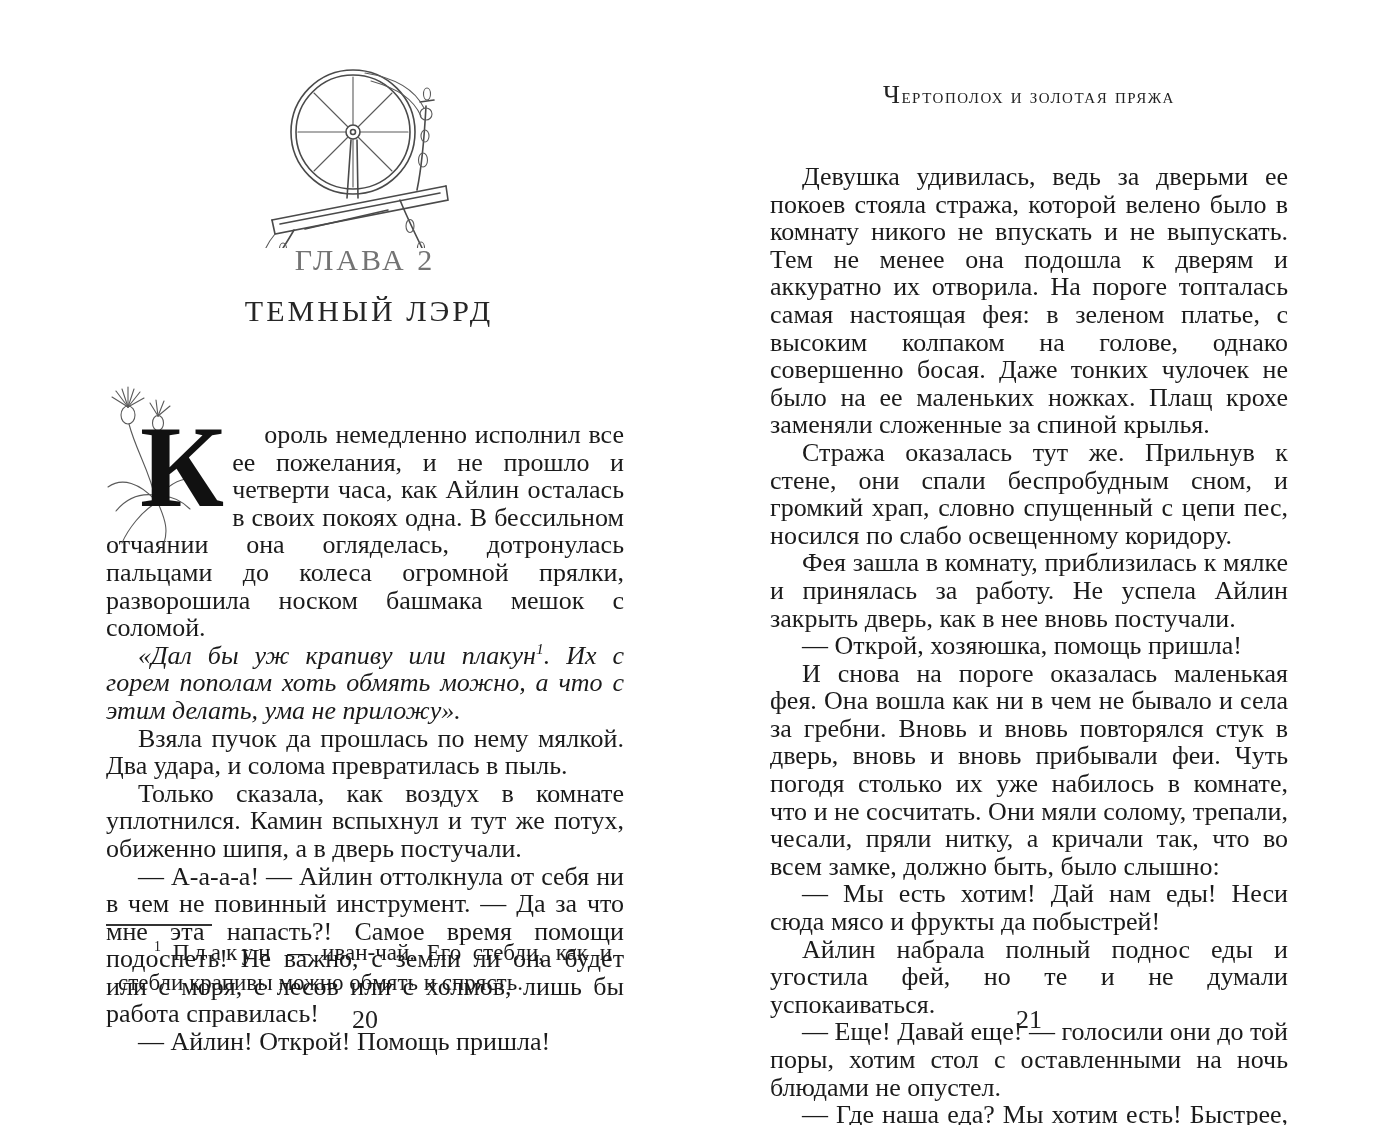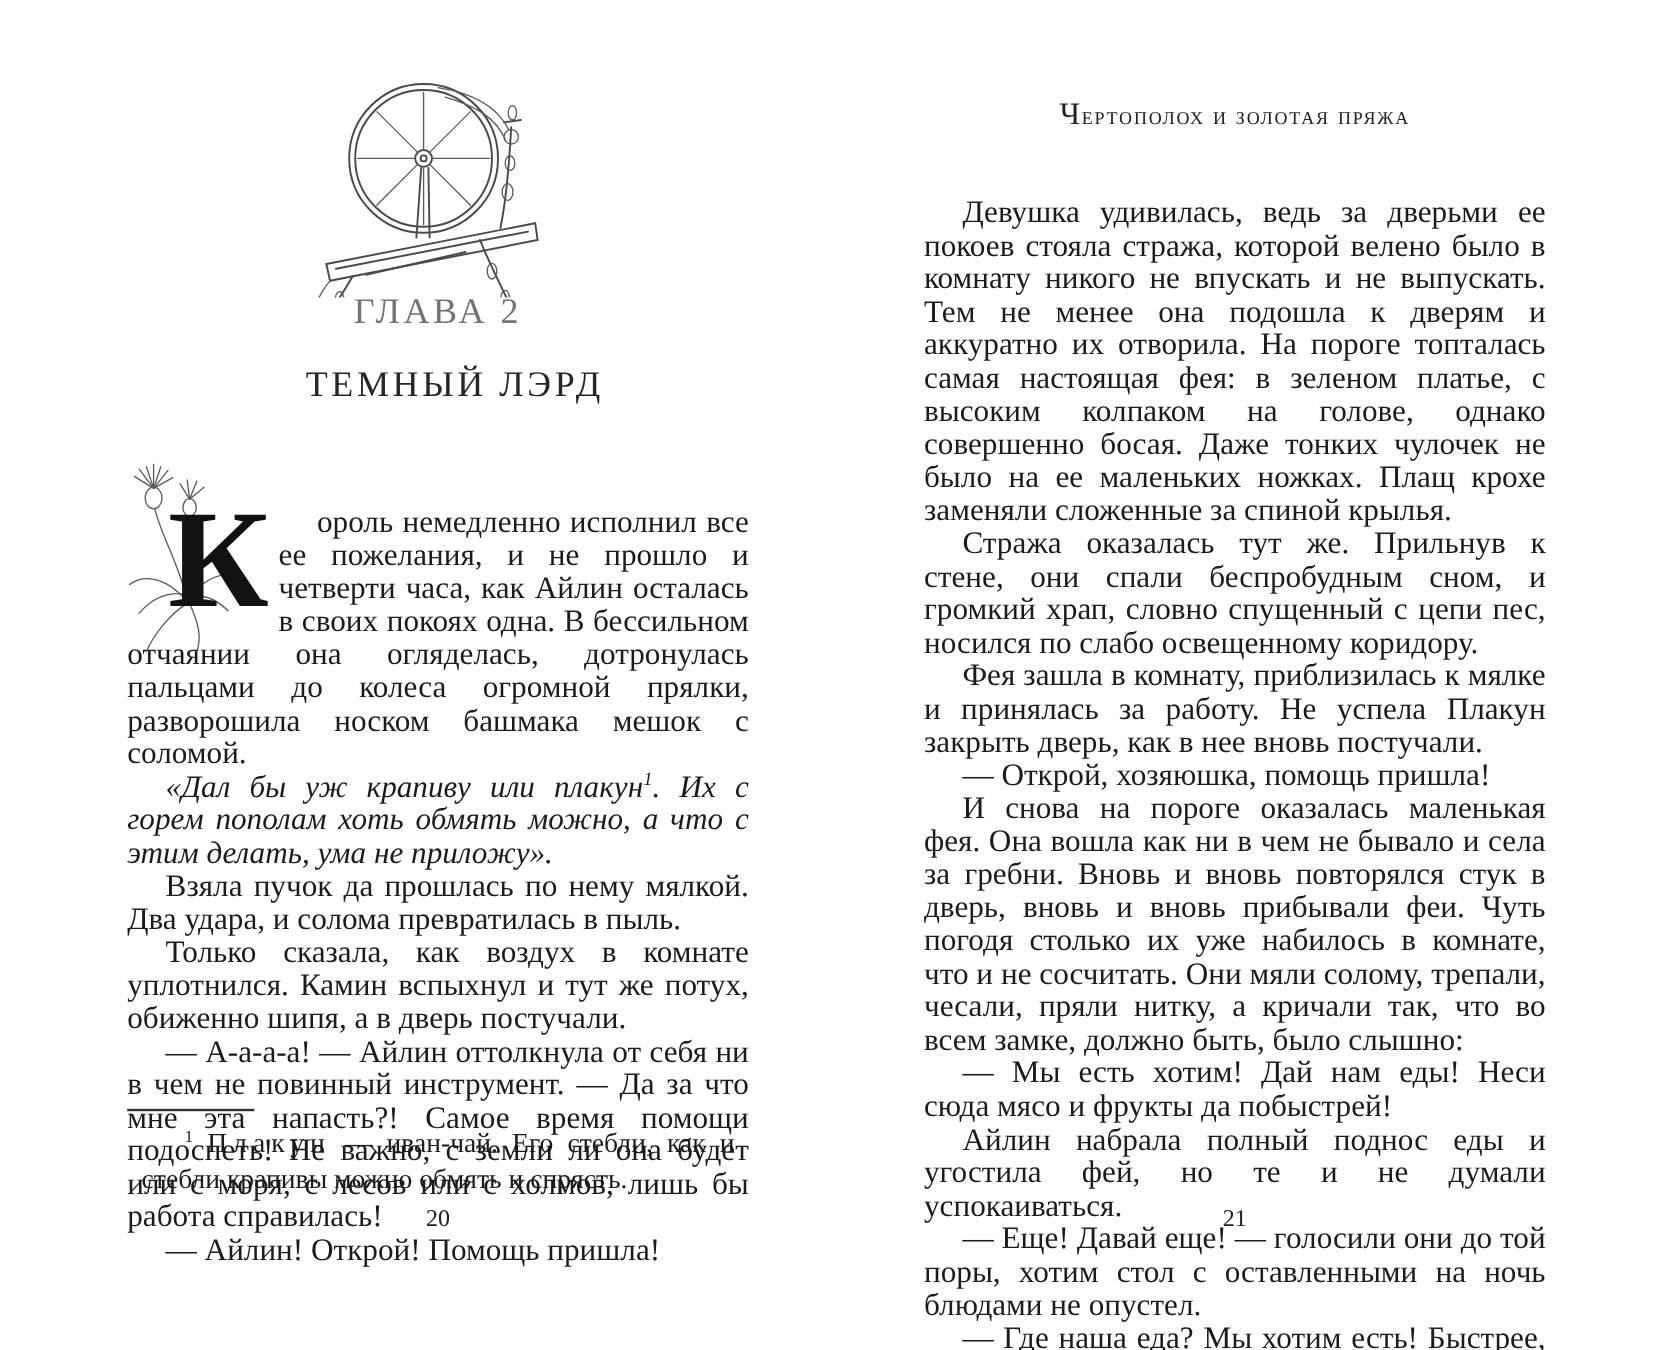--- a/index.html
+++ b/index.html
@@ -18,21 +18,21 @@
     width:230px;height:200px;
   }
   .chapter-label{
     position:absolute;top:243px;left:0;width:100%;
     text-align:center;font-size:30px;font-weight:normal;
     letter-spacing:3px;color:#737373;margin:0;
   }
   .chapter-title{
     position:absolute;top:290px;left:0;width:100%;
     text-align:center;font-size:30px;font-weight:normal;
-    letter-spacing:3px;color:#262626;margin:14px;
+    letter-spacing:3px;color:#262626;margin:4px;
   }
   .body-text{
     position:absolute;left:0;width:518px;
     font-size:26px;line-height:27.6px;text-align:justify;margin-top:30px;
   }
   .page-left .body-text{top:391px;}
   .page-right .body-text{top:133px;}
   .body-text p{margin:0;text-indent:32px;}
   .dropcap-wrap{position:relative;text-indent:0;}
   .dropcap{
@@ -51,21 +51,21 @@
   .footnote-block{position:absolute;left:0;top:924px;width:518px;}
   .footnote-rule{width:106px;border-top:2px solid #333;margin-bottom:10px;}
   .footnote-text{
     font-size:23px;line-height:30px;text-align:justify;
     text-indent:36px;margin:12px;
   }
   .footnote-term{letter-spacing:5px;}
 
   .page-number{
     position:absolute;top:1005px;left:0;width:100%;
-    text-align:center;font-size:20px;color:#222;
+    text-align:center;font-size:26px;color:#222;
   }
 
   
   .running-head{
     position:absolute;top:80px;left:0;width:100%;
     text-align:center;font-size:21px;letter-spacing:1.5px;
     font-variant:small-caps;color:#222;
   }
   .running-head::first-letter{font-size:26px;}
 
@@ -183,21 +183,21 @@
 
   <div class="page-number">20</div>
 </div>
 
 <div class="page page-right">
   <div class="running-head">Чертополох и золотая пряжа</div>
   <div class="body-text">
     <div>
         <p>Девушка удивилась, ведь за дверьми ее покоев стояла стража, которой велено было в комнату никого не впускать и не выпускать. Тем не менее она подошла к дверям и аккуратно их отворила. На пороге топталась самая настоящая фея: в зеленом платье, с высоким колпаком на голове, однако совершенно босая. Даже тонких чулочек не было на ее маленьких ножках. Плащ крохе заменяли сложенные за спиной крылья.</p>
         <p>Стража оказалась тут же. Прильнув к стене, они спали беспробудным сном, и громкий храп, словно спущенный с цепи пес, носился по слабо освещенному коридору.</p>
-        <p>Фея зашла в комнату, приблизилась к мялке и принялась за работу. Не успела Плакун закрыть дверь, как в нее вновь постучали.</p>
+        <p>Фея зашла в комнату, приблизилась к мялке и принялась за работу. Не успела Айлин закрыть дверь, как в нее вновь постучали.</p>
         <p>— Открой, хозяюшка, помощь пришла!</p>
         <p>И снова на пороге оказалась маленькая фея. Она вошла как ни в чем не бывало и села за гребни. Вновь и вновь повторялся стук в дверь, вновь и вновь прибывали феи. Чуть погодя столько их уже набилось в комнате, что и не сосчитать. Они мяли солому, трепали, чесали, пряли нитку, а кричали так, что во всем замке, должно быть, было слышно:</p>
         <p>— Мы есть хотим! Дай нам еды! Неси сюда мясо и фрукты да побыстрей!</p>
         <p>Айлин набрала полный поднос еды и угостила фей, но те и не думали успокаиваться.</p>
         <p>— Еще! Давай еще! — голосили они до той поры, хотим стол с оставленными на ночь блюдами не опустел.</p>
         <p>— Где наша еда? Мы хотим есть! Быстрее, быстрее, дай нам чего-нибудь отведать!</p>
       </div>
   </div>
   <div class="page-number">21</div>
 </div>

